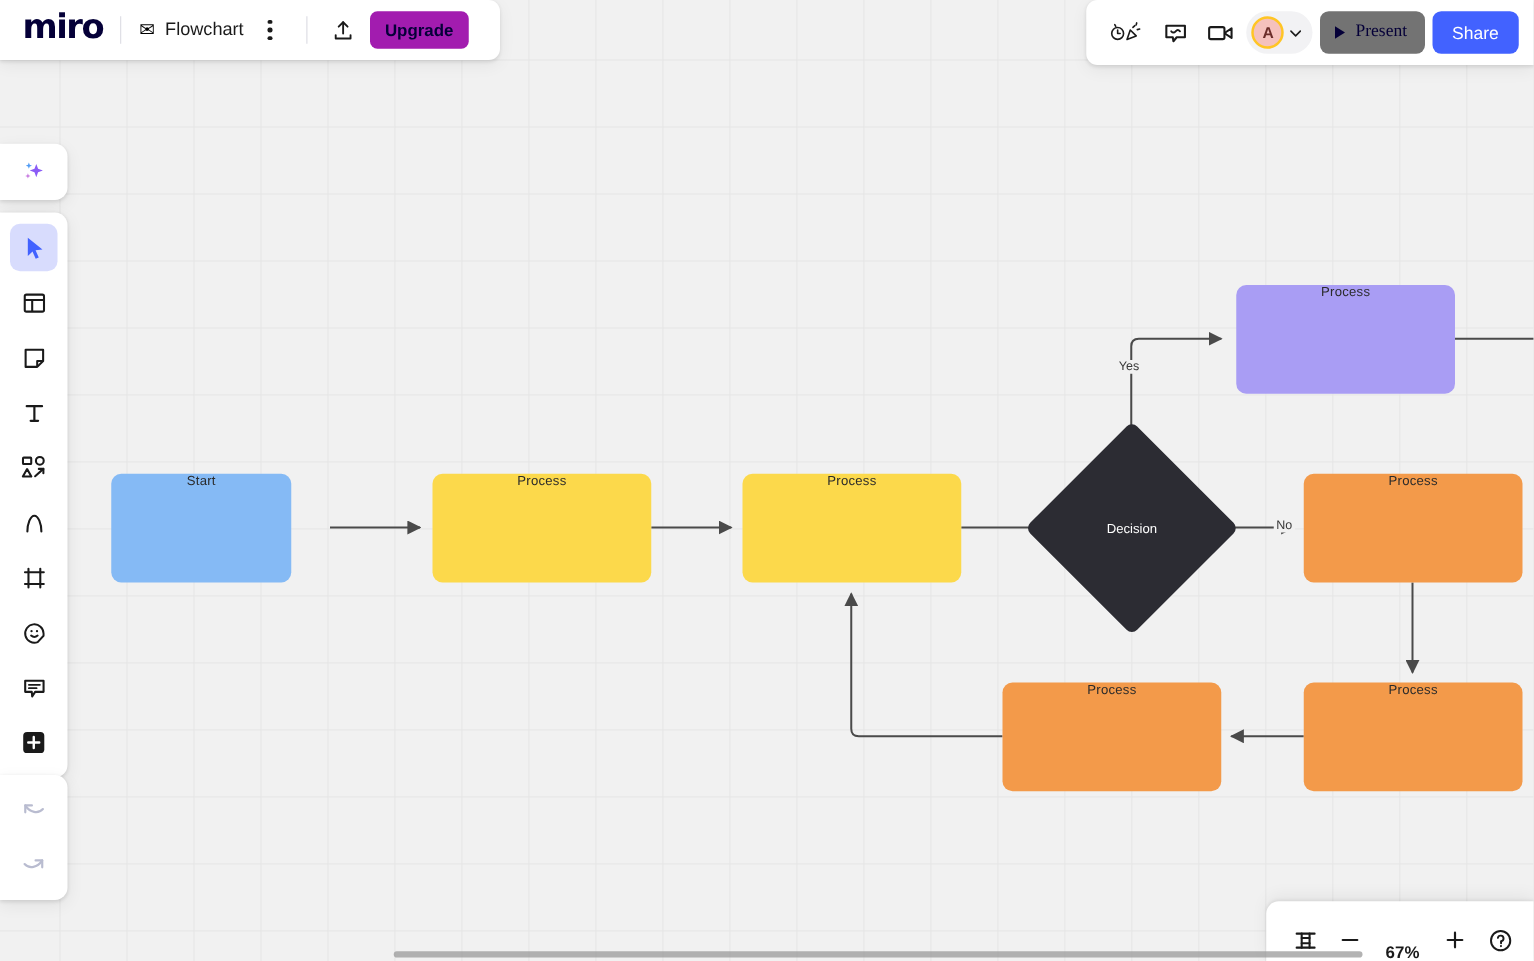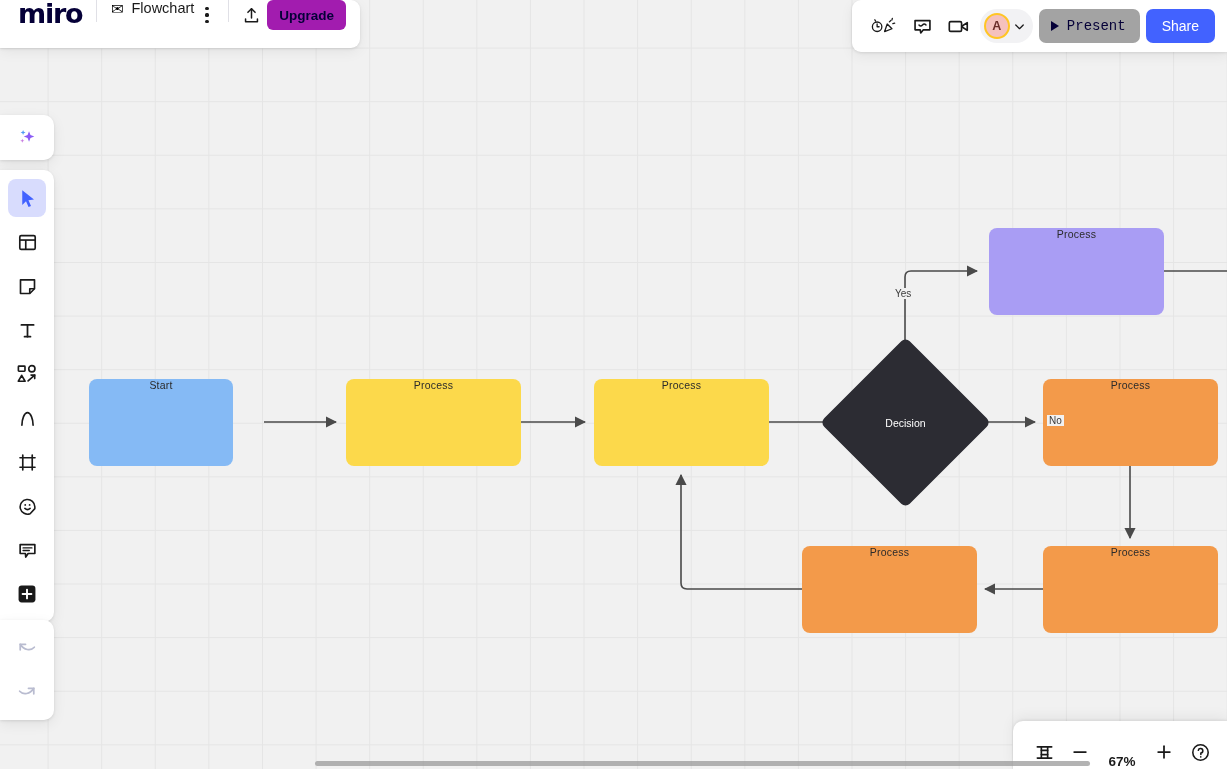--- a/index.html
+++ b/index.html
@@ -24,25 +24,25 @@
   }
 
   
   .panel {
     background: #ffffff;
     border-radius: 9px;
     box-shadow: 0 1px 3px rgba(0,0,0,.10), 0 4px 14px rgba(0,0,0,.06);
   }
   #topbar-left {
     position: absolute; left: 0px; top: 0px;
-    height: 48px; width: 360px;
+    height: 48px; width: 400px;
     border-top-left-radius: 0; border-bottom-left-radius: 0;
     border-top-right-radius: 9px; border-bottom-right-radius: 9px;
-    display: flex; align-items: flex-start; gap: 0;
-    padding: 0 14px 0 18px;
+    display: flex; align-items: center; gap: 0;
+    padding: 0 4px 0 18px;
   }
   .miro-logo {
     font-family: "DejaVu Sans", sans-serif;
     font-size: 27px; font-weight: 700; letter-spacing: -1.2px;
     color: #050038; line-height: 1; user-select: none;
     padding-bottom: 5px;
   }
   .vsep { width: 1px; height: 22px; background: #e0e0e6; margin: 0 14px; }
   .board-name-wrap { display: flex; align-items: center; gap: 8px; }
   .env-icon { font-size: 15px; line-height: 1; }
@@ -83,24 +83,24 @@
   .avatar {
     width: 26px; height: 26px; border-radius: 50%;
     background: #f5c1bd; color: #6b2d2a;
     border: 2px solid #ffc525;
     display: flex; align-items: center; justify-content: center;
     font-size: 12.5px; font-weight: 600;
     font-family: "Liberation Sans", sans-serif;
   }
   .present-btn {
     display: flex; align-items: center; gap: 8px;
-    background: #a3a3a3; border: none; border-radius: 7px;
+    background: #737373; border: none; border-radius: 7px;
     height: 34px; padding: 0 14px 0 12px; cursor: pointer;
     font-size: 14px; color: #050038;
-    font-family: Liberation Mono, monospace;
+    font-family: Liberation Serif, serif;
   }
   .tri { width: 0; height: 0; border-left: 8px solid #050038;
          border-top: 5.5px solid transparent; border-bottom: 5.5px solid transparent; }
   .share-btn {
     background: #4262ff; color: #fff; border: none; border-radius: 7px;
     height: 34px; padding: 0 16px; cursor: pointer;
     font-size: 14px; font-family: "Liberation Sans", sans-serif;
   }
 
   
@@ -223,21 +223,21 @@
         <div class="node" style="left: 1043px; top: 546px; width: 175px; height: 87px; background: rgb(243, 154, 74);">
           <span>Process</span>
         </div>
         <div class="node" style="left: 802px; top: 546px; width: 175px; height: 87px; background: rgb(243, 154, 74);">
           <span>Process</span>
         </div>
       </div>
 
     <div id="edge-labels-layer">
         <div class="edge-label" style="left: 893px; top: 288px;">Yes</div>
-        <div class="edge-label" style="left: 1047px; top: 415px;">No</div>
+        <div class="edge-label" style="left: 1019px; top: 415px;">No</div>
       </div>
   </div>
 
   <div id="topbar-left" class="panel">
     <div class="miro-logo">miro</div>
     <div class="vsep"></div>
     <div class="board-name-wrap">
       <span class="env-icon">✉</span>
       <span class="board-name">Flowchart</span>
     </div>

